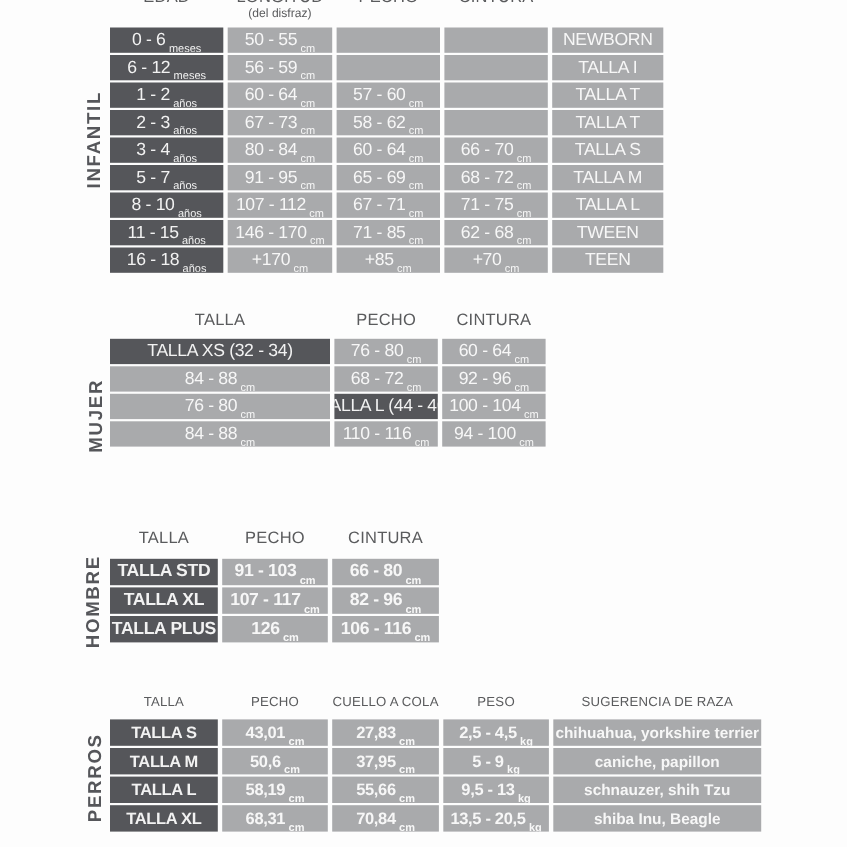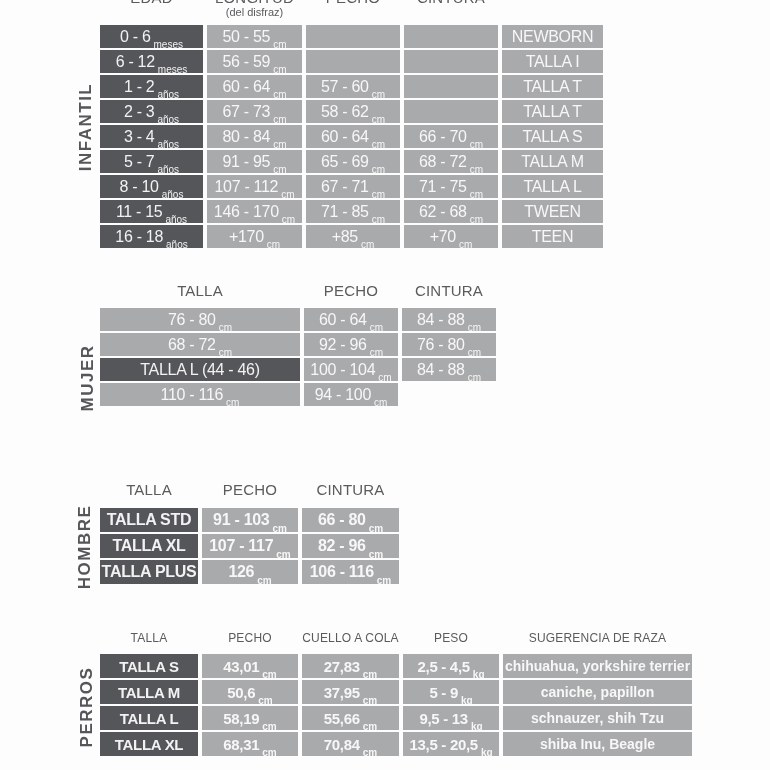--- a/index.html
+++ b/index.html
@@ -225,20 +225,23 @@
         <span class="h-main">TALLA</span>
       </div>
       <div class="hcell">
         <span class="h-main">PECHO</span>
       </div>
       <div class="hcell">
         <span class="h-main">CINTURA</span>
       </div>
     </div>
   <div class="grid rows-23 cols-mujer" style="left:100px; top:308px">
+      <div class="cell dark">
+        <span class="main">TALLA XS (32 - 34)</span>
+      </div>
       <div class="cell">
         <span class="main">76 - 80</span>
         <span class="unit">cm</span>
       </div>
       <div class="cell">
         <span class="main">60 - 64</span>
         <span class="unit">cm</span>
       </div>
       <div class="cell">
         <span class="main">84 - 88</span>

